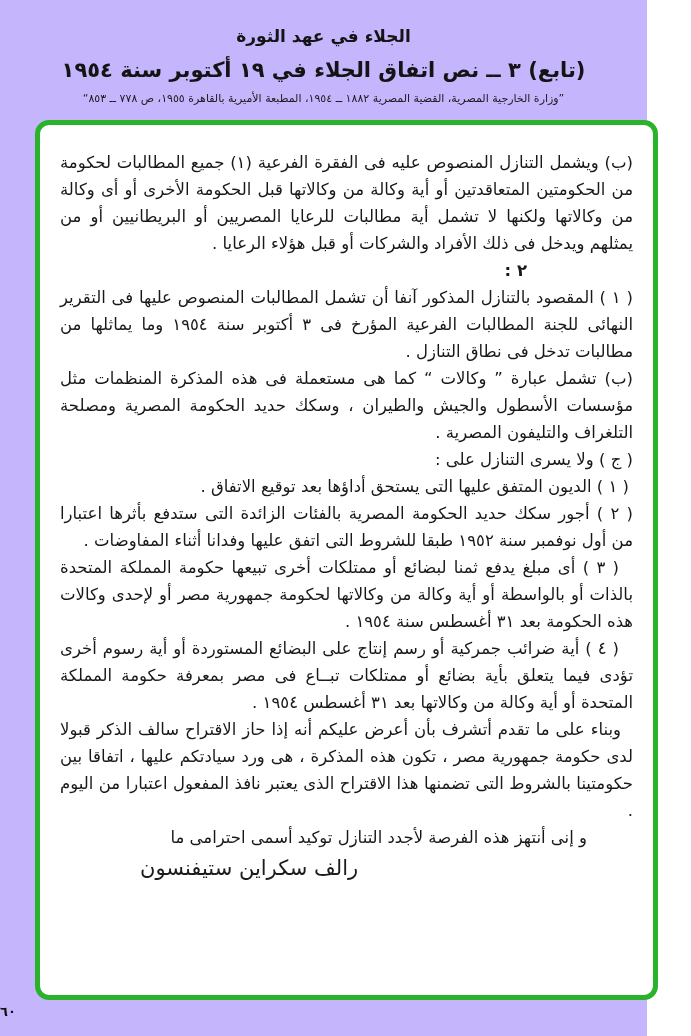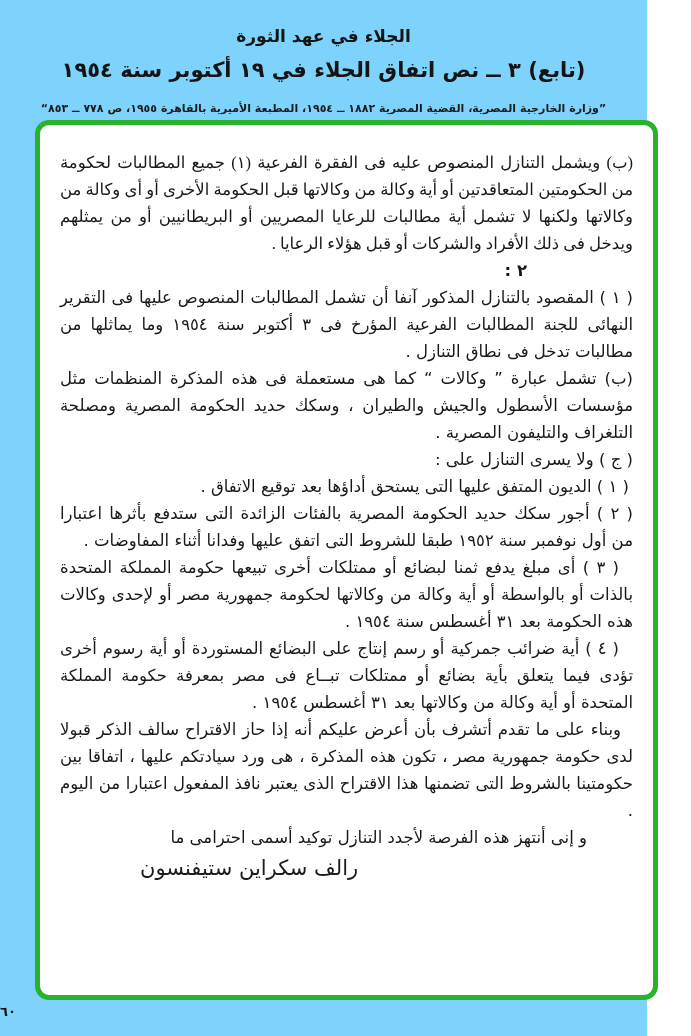--- a/index.html
+++ b/index.html
@@ -12,43 +12,43 @@
     height: 1036px;
     font-family: "DejaVu Sans", sans-serif;
     color: #141414;
     position: relative;
     overflow: hidden;
   }
   .page {
     position: relative;
     width: 647px;
     height: 1036px;
-    background: #7dd3fc;
+    background: #c4b5fd;
   }
 
   
   .header {
     direction: rtl;
     text-align: center;
     padding-top: 26px;
   }
   .doc-title {
     font-size: 17px;
     font-weight: bold;
     letter-spacing: 0.5px;
   }
   .doc-subtitle {
     font-size: 21px;
     font-weight: bold;
     margin-top: 12px;
   }
   .doc-source {
     font-size: 11px;
-    font-weight: bold;
-    margin-top: 20px;
+    font-weight: normal;
+    margin-top: 10px;
     color: #1b1b1b;
   }
 
   
   .content-frame {
     position: absolute;
     left: 35px;
     top: 120px;
     width: 623px;
     height: 880px;
@@ -61,21 +61,21 @@
   }
 
   .content-frame p {
     margin: 0;
     font-size: 16.5px;
     line-height: 27px;
     text-align: justify;
     color: #181818;
   }
 
-  .p-clause-b1   { margin-bottom: 34px; font-family: Liberation Serif, serif; }
+  .p-clause-b1   { margin-bottom: 34px; }
   .sec-heading   { font-weight: bold; padding-right: 106px; margin-bottom: 12px; font-size: 17px; text-align: right !important; }
   .p-clause-2-1  { margin-bottom: 14px; }
   .p-clause-2-b  { margin-bottom: 16px; }
   .p-clause-j    { margin-bottom: 7px;  text-align: right; }
   .p-clause-j1   { margin-bottom: 9px;  padding-right: 4px; text-align: right !important; }
   .p-clause-j2   { margin-bottom: 10px; }
   .p-clause-j3   { margin-bottom: 12px; text-indent: 14px; }
   .p-clause-j4   { margin-bottom: 10px; text-indent: 14px; }
   .p-closing     { margin-bottom: 7px;  text-indent: 12px; }
   .p-salutation  { padding-right: 46px; margin-bottom: 6px; text-align: right !important; }

